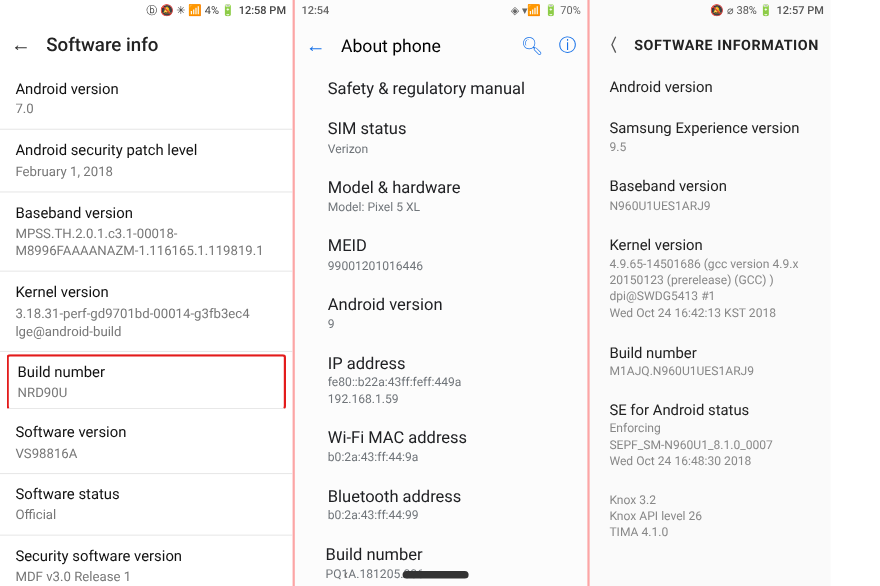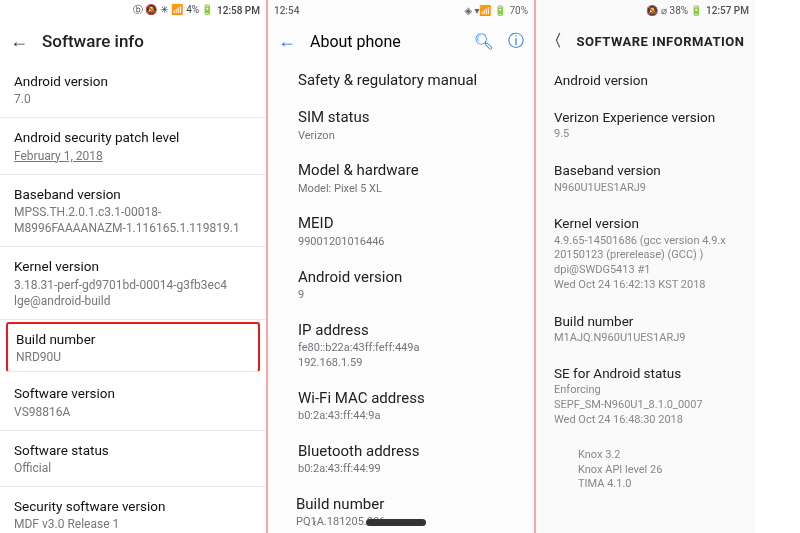--- a/index.html
+++ b/index.html
@@ -102,21 +102,21 @@
     <span class="back-arrow">←</span>
     <span>Software info</span>
   </div>
   <div id="left-list">
       <div class="section">
         <div class="title">Android version</div>
         <div class="value" style="white-space: pre-line;">7.0</div>
       </div>
       <div class="section">
         <div class="title">Android security patch level</div>
-        <div class="value" style="white-space: pre-line; text-decoration: underline;">February 1, 2018</div>
+        <div class="value" style="white-space: pre-line;">February 1, 2018</div>
       </div>
       <div class="section">
         <div class="title">Baseband version</div>
         <div class="value" style="white-space: pre-line;">MPSS.TH.2.0.1.c3.1-00018-M8996FAAAANAZM-1.116165.1.119819.1</div>
       </div>
       <div class="section">
         <div class="title">Kernel version</div>
         <div class="value" style="white-space: pre-line;">3.18.31-perf-gd9701bd-00014-g3fb3ec4
 lge@android-build</div>
       </div>
@@ -203,21 +203,21 @@
   </div>
   <div class="header samsung">
     <span class="chevron-left">〈</span>
     <span>SOFTWARE INFORMATION</span>
   </div>
   <div id="right-list">
       <div class="section">
         <div class="title">Android version</div>
       </div>
       <div class="section">
-        <div class="title">Verizon Experience version</div>
+        <div class="title">Samsung Experience version</div>
         <div class="value" style="white-space: pre-line;">9.5</div>
       </div>
       <div class="section">
         <div class="title">Baseband version</div>
         <div class="value" style="white-space: pre-line;">N960U1UES1ARJ9</div>
       </div>
       <div class="section">
         <div class="title">Kernel version</div>
         <div class="value" style="white-space: pre-line;">4.9.65-14501686 (gcc version 4.9.x 20150123 (prerelease) (GCC) )
 dpi@SWDG5413 #1
@@ -227,18 +227,18 @@
         <div class="title">Build number</div>
         <div class="value" style="white-space: pre-line;">M1AJQ.N960U1UES1ARJ9</div>
       </div>
       <div class="section">
         <div class="title">SE for Android status</div>
         <div class="value" style="white-space: pre-line;">Enforcing
 SEPF_SM-N960U1_8.1.0_0007
 Wed Oct 24 16:48:30 2018</div>
       </div>
       <div class="section">
-        <div class="value" style="white-space: pre-line; margin-left: 24px;">Knox 3.2
+        <div class="value" style="white-space: pre-line;">Knox 3.2
 Knox API level 26
 TIMA 4.1.0</div>
       </div>
     </div>
 </div>
 
 </body></html>

